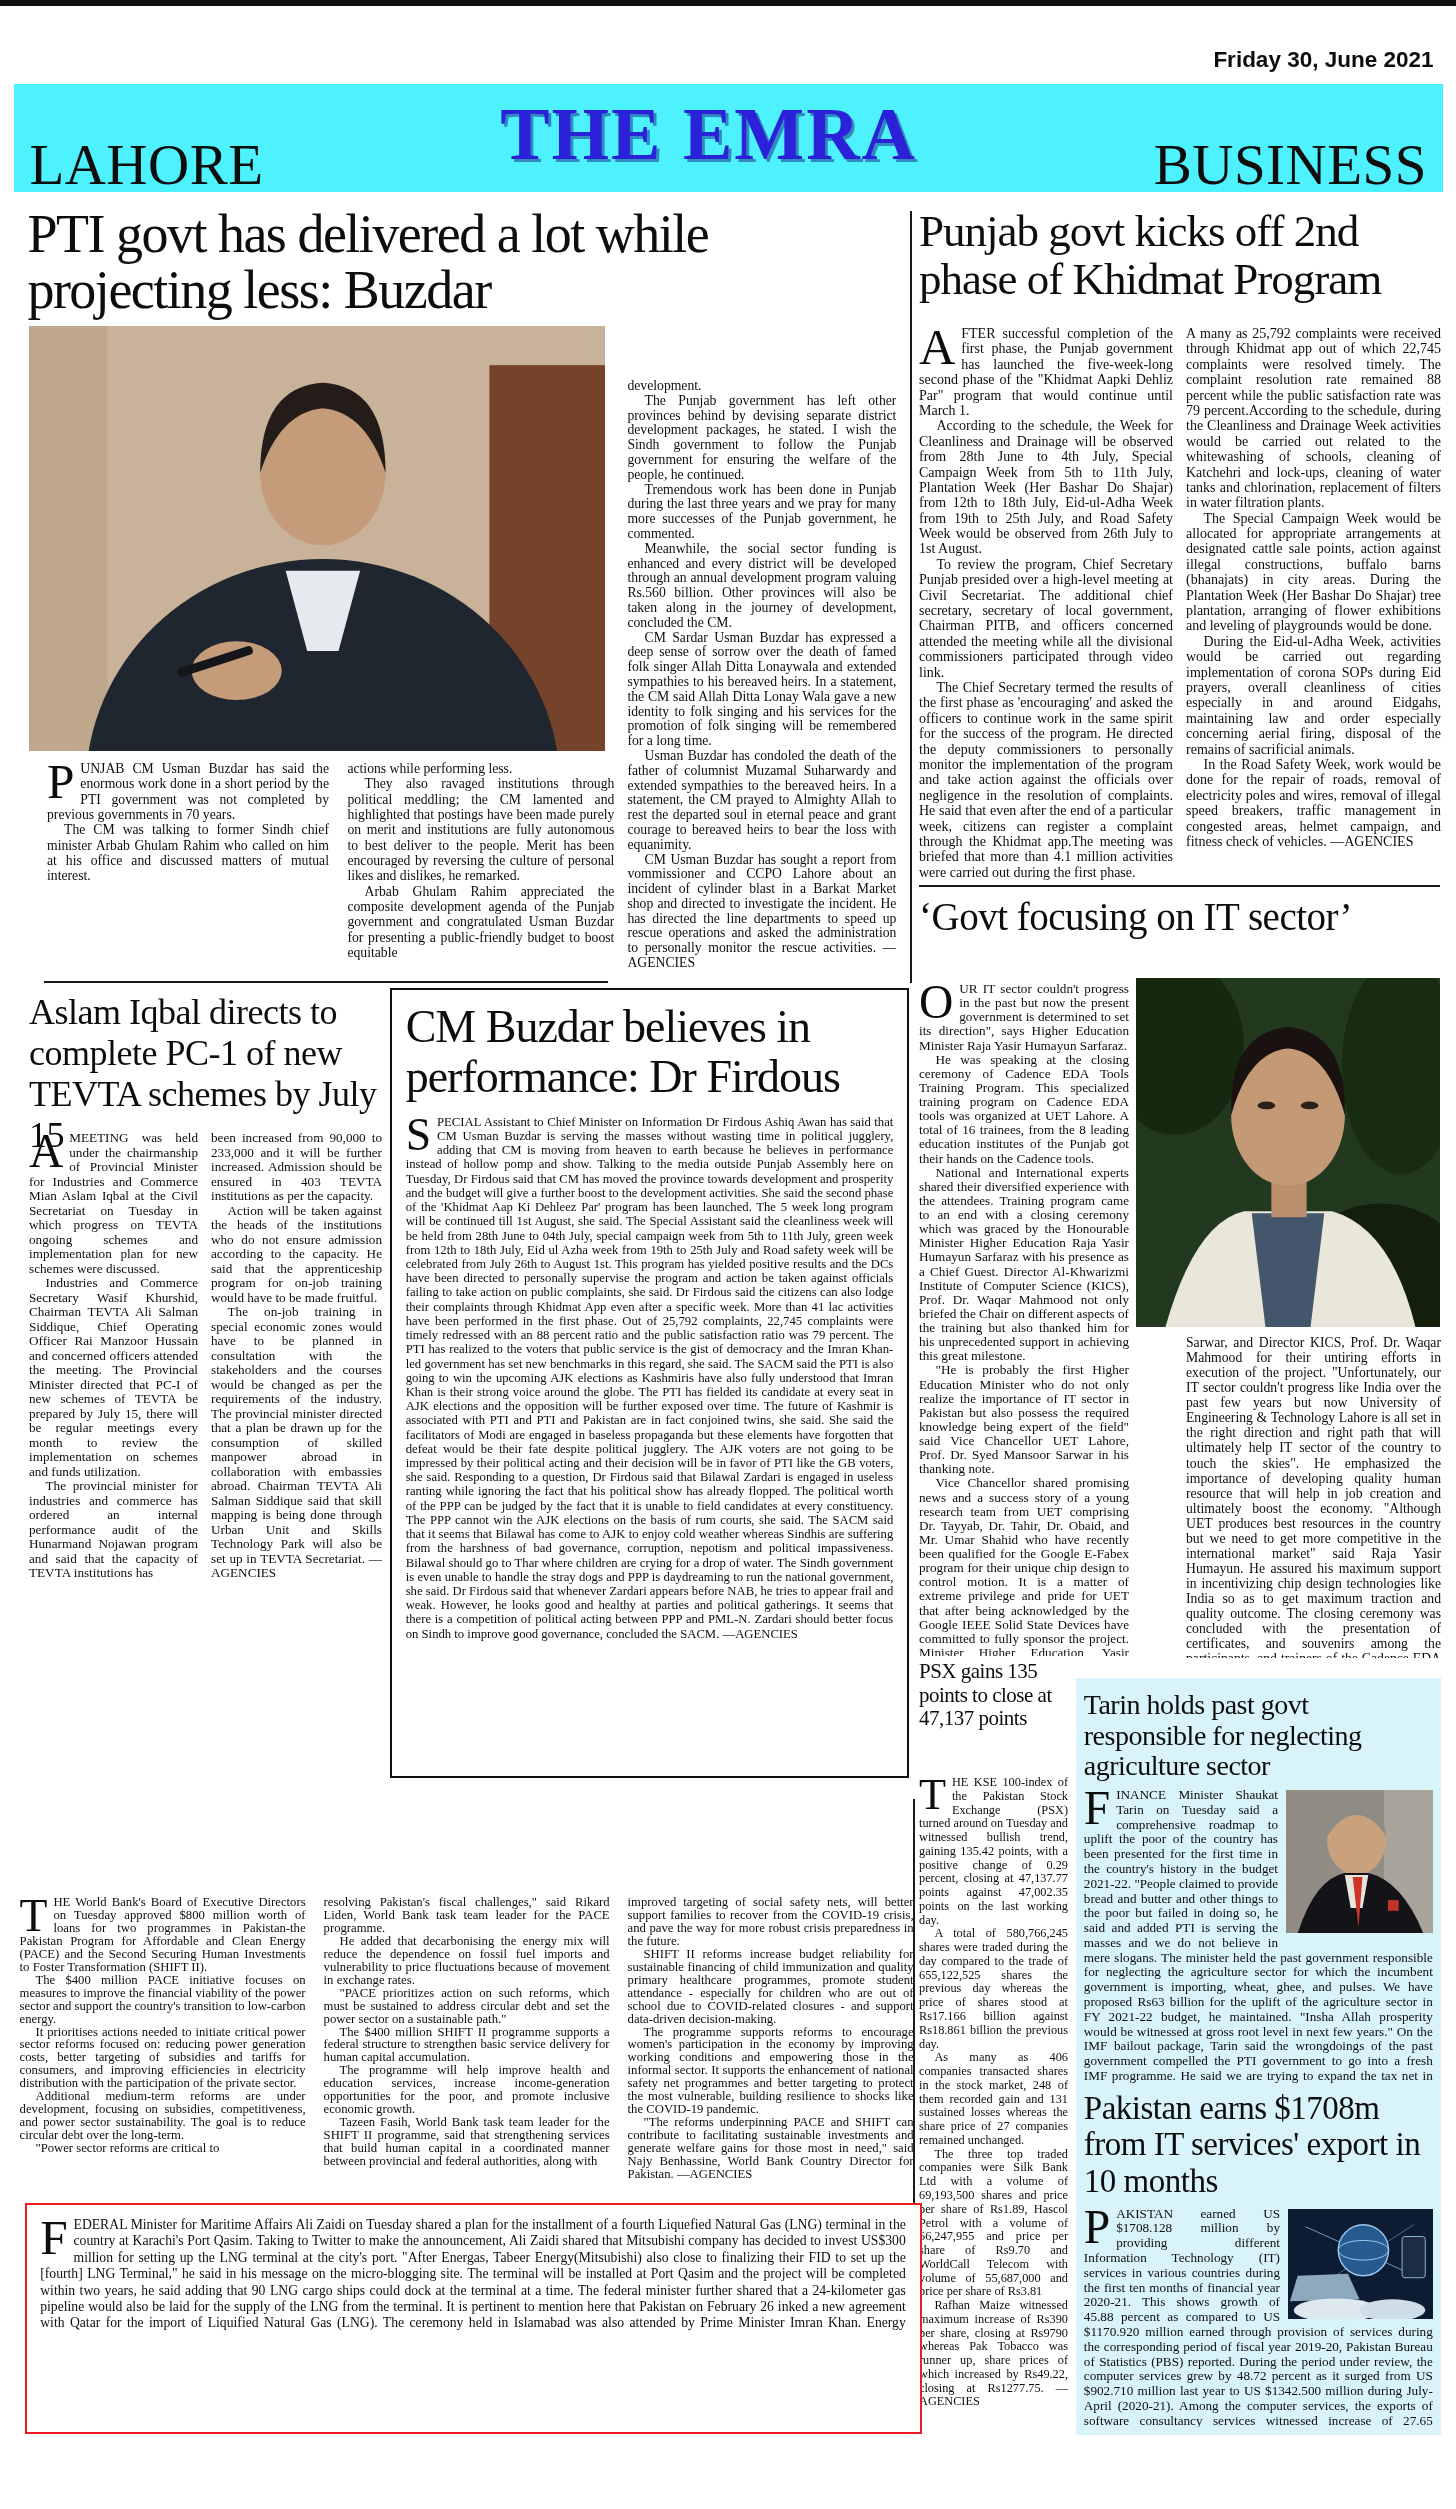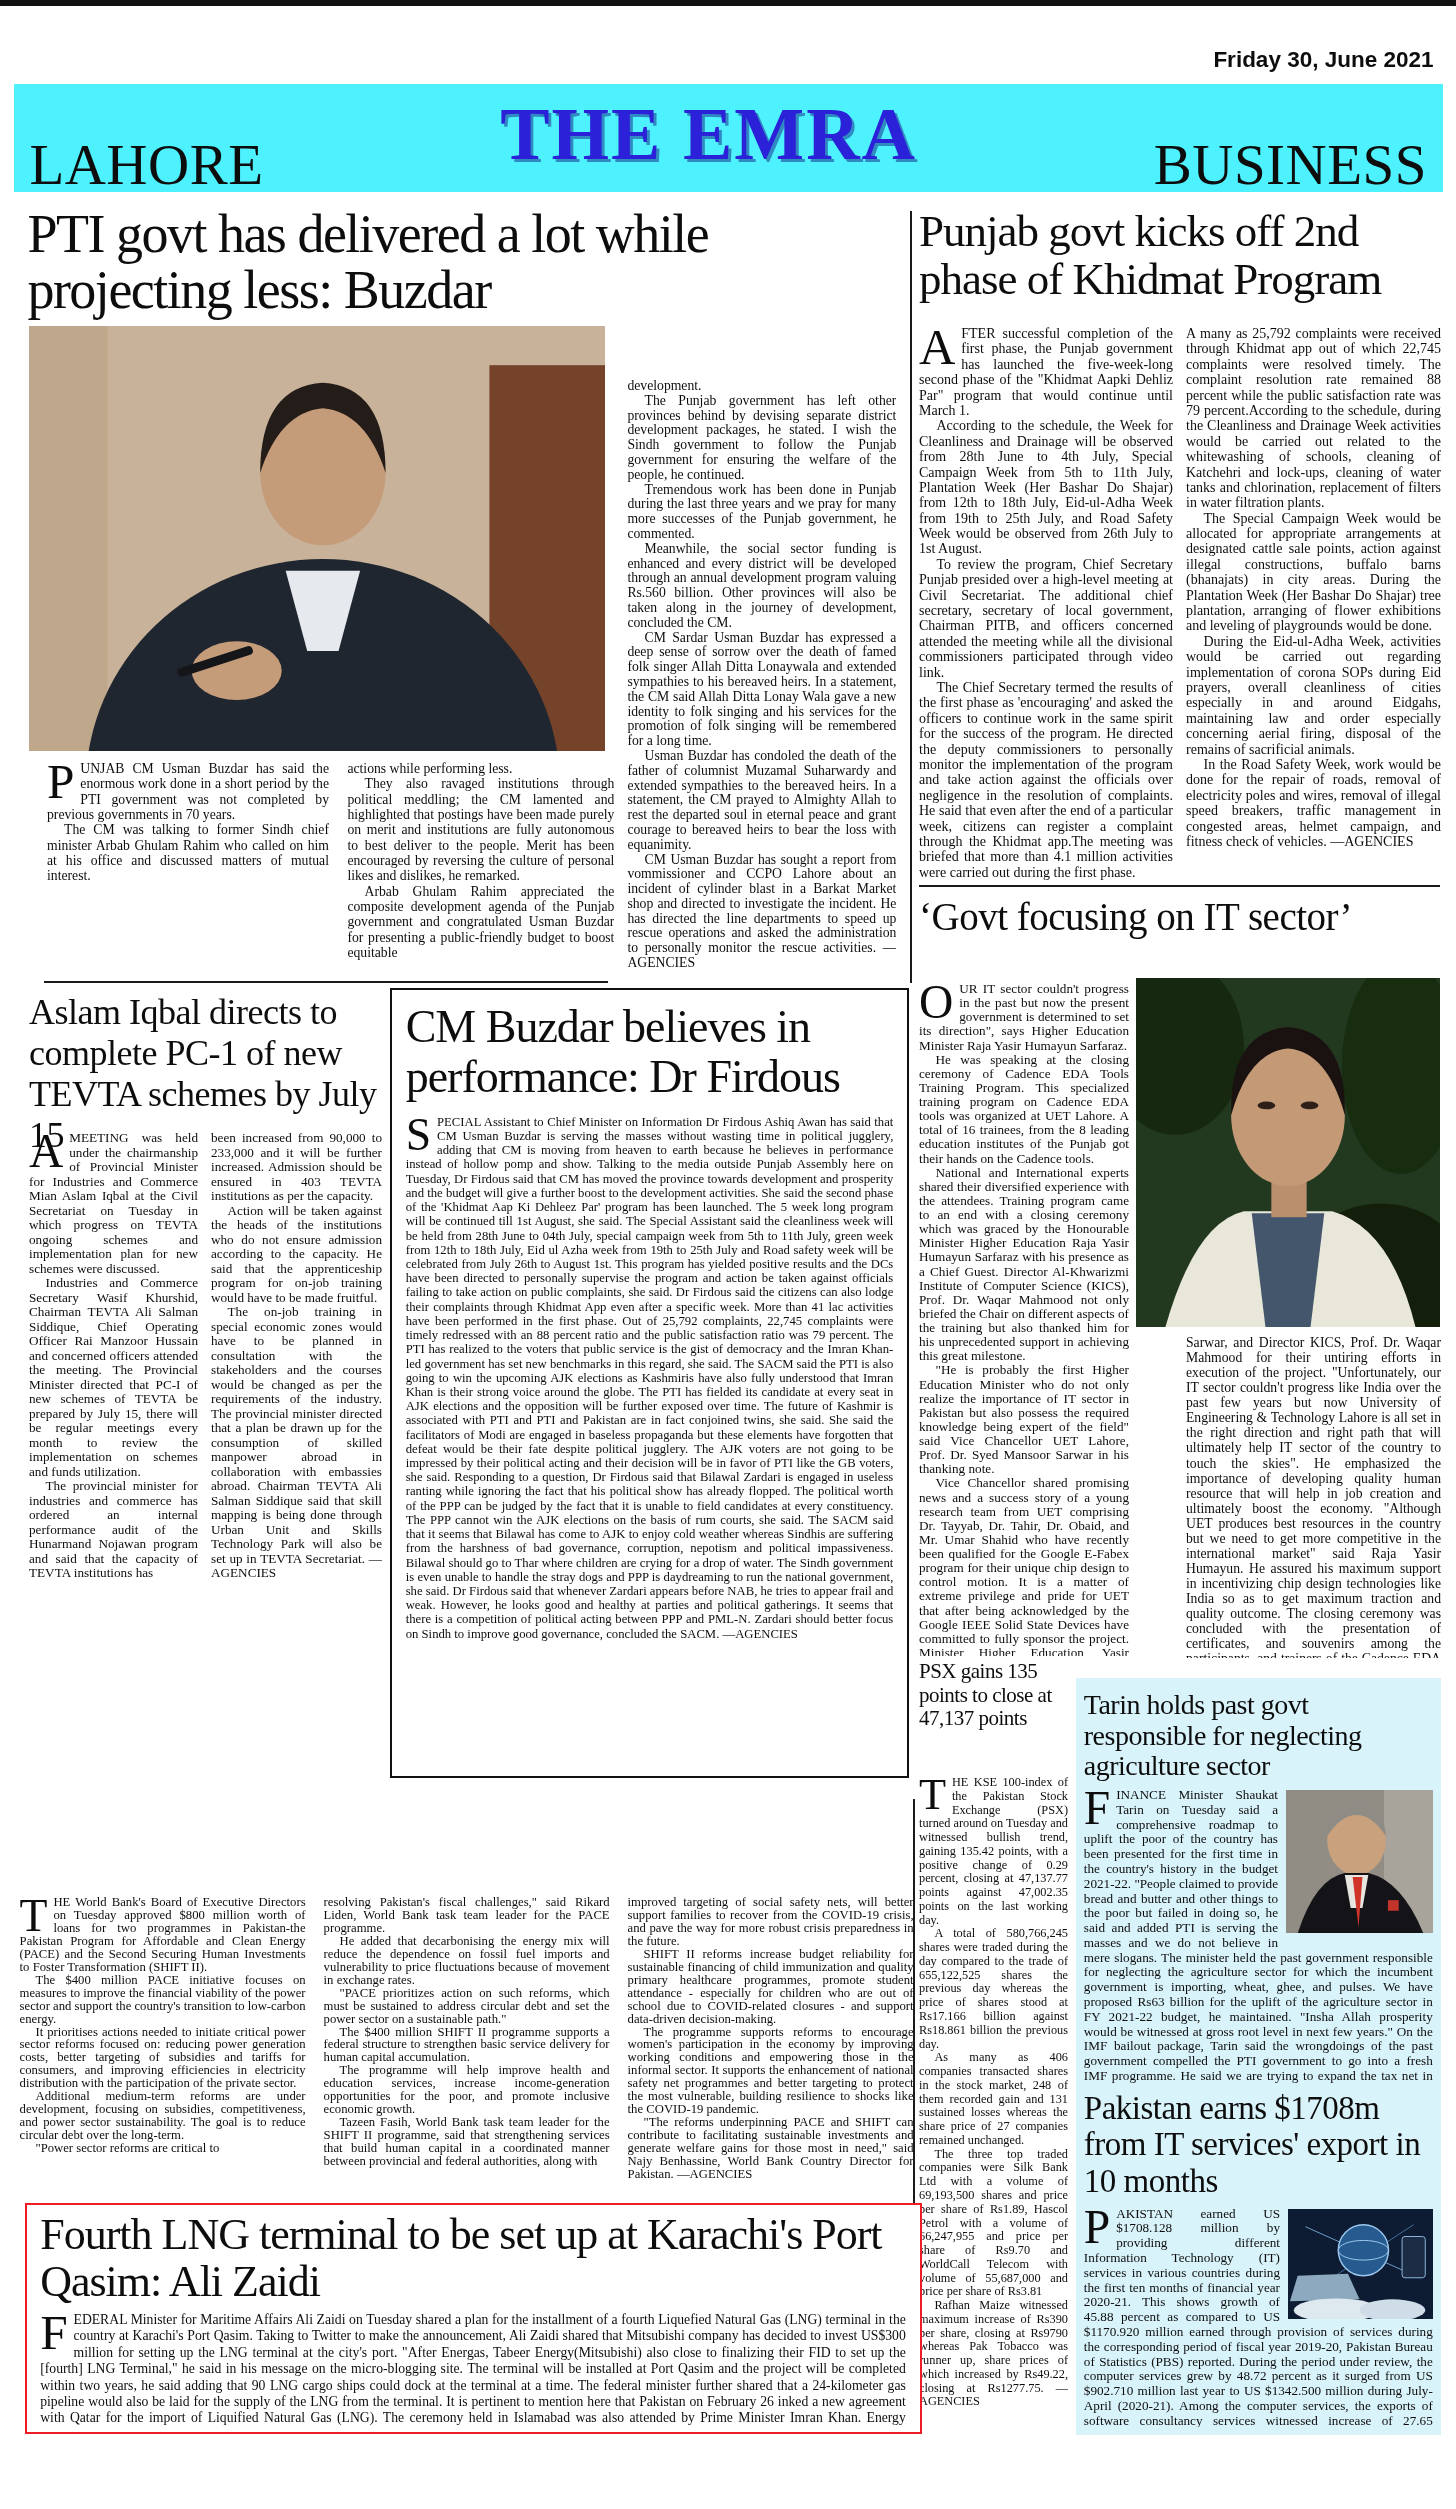--- a/index.html
+++ b/index.html
@@ -288,19 +288,18 @@
             <ellipse cx="50" cy="103" rx="44" ry="12" fill="#dee8ef"></ellipse>
             <ellipse cx="108" cy="103" rx="34" ry="11" fill="#cfdde8"></ellipse>
           </svg>
         </figure>
       <p class="para first">PAKISTAN earned US $1708.128 million by providing different Information Technology (IT) services in various countries during the first ten months of financial year 2020-21. This shows growth of 45.88 percent as compared to US $1170.920 million earned through provision of services during the corresponding period of fiscal year 2019-20, Pakistan Bureau of Statistics (PBS) reported. During the period under review, the computer services grew by 48.72 percent as it surged from US $902.710 million last year to US $1342.500 million during July-April (2020-21). Among the computer services, the exports of software consultancy services witnessed increase of 27.65 percent, from US $347.072 million to US $443.051 million. —AGENCIES</p>
         </div>
     </div>
   </section>
 
   <section class="art" id="lng">
-    <h1>Fourth LNG terminal to be set up at Karachi's Port Qasim: Ali Zaidi</h1>
     <div class="flow dc" id="lng-body">
         <p class="para first">FEDERAL Minister for Maritime Affairs Ali Zaidi on Tuesday shared a plan for the installment of a fourth Liquefied Natural Gas (LNG) terminal in the country at Karachi's Port Qasim. Taking to Twitter to make the announcement, Ali Zaidi shared that Mitsubishi company has decided to invest US$300 million for setting up the LNG terminal at the city's port. "After Energas, Tabeer Energy(Mitsubishi) also close to finalizing their FID to set up the [fourth] LNG Terminal," he said in his message on the micro-blogging site. The terminal will be installed at Port Qasim and the project will be completed within two years, he said adding that 90 LNG cargo ships could dock at the terminal at a time. The federal minister further shared that a 24-kilometer gas pipeline would also be laid for the supply of the LNG from the terminal. It is pertinent to mention here that Pakistan on February 26 inked a new agreement with Qatar for the import of Liquified Natural Gas (LNG). The ceremony held in Islamabad was also attended by Prime Minister Imran Khan. Energy Minister Umar Ayub and his Qatari counterpart signed the agreement on behalf of their respective countries. —AGENCIES</p>
       </div>
   </section>
 </div>
 
 
 </body></html>

